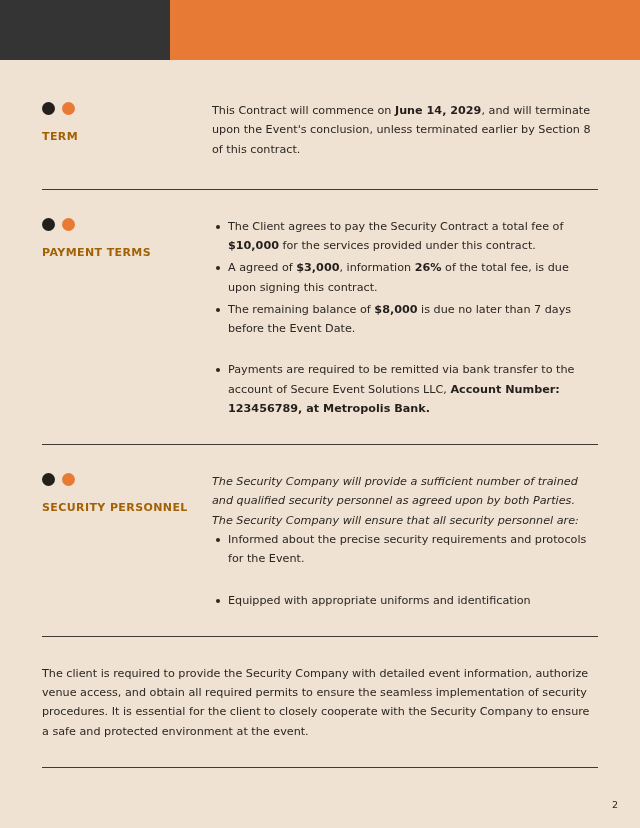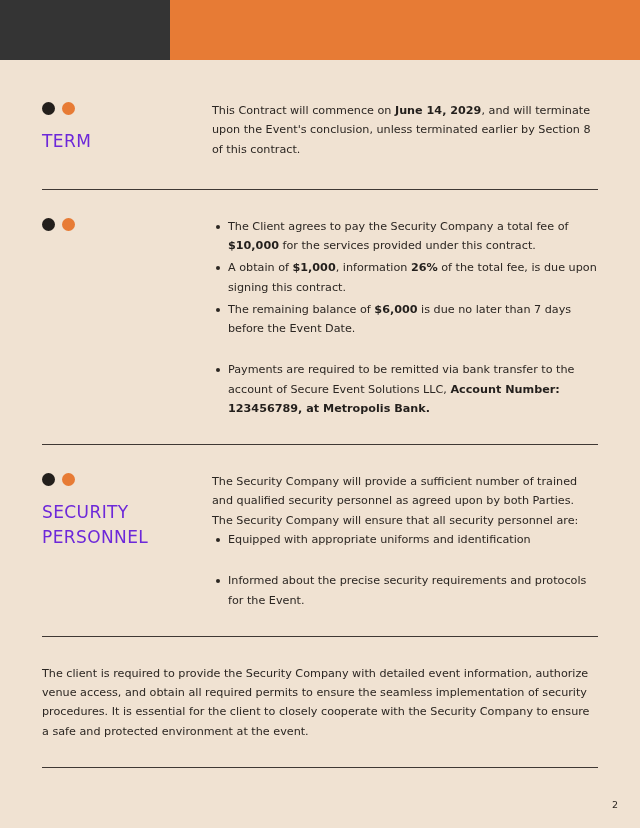--- a/index.html
+++ b/index.html
@@ -68,25 +68,25 @@
   }
   .dot {
     width: 13px;
     height: 13px;
     border-radius: 50%;
     display: block;
   }
   .dot-dark { background: #231f1c; }
   .dot-orange { background: #e77b35; }
   .label-text {
-    font-size: 17px;
-    font-weight: normal;
+    font-size: 11px;
+    font-weight: bold;
     letter-spacing: 0.4px;
     line-height: 1.45;
-    color: #6d28d9;
+    color: #a16207;
     text-transform: uppercase;
   }
   .body-col {
     flex: 1;
     font-size: 11.2px;
     line-height: 1.72;
     color: #2b2622;
     padding-top: 1px;
   }
   .body-col p {
@@ -131,21 +131,21 @@
   .gap-after-sec { height: 26px; }
   .gap-before-resp { height: 26px; }
   .gap-after-resp { height: 26px; }
   .page-number {
     position: absolute;
     right: 22px;
     bottom: 18px;
     font-size: 9.5px;
     color: #2b2622;
   }
-  .sub-tight { line-height: 1.72; }
+  .sub-tight { line-height: 1.72; font-style: italic; }
 </style>
 </head>
 <body>
 
 <div class="page">
 
   <div class="header-bar">
     <div class="header-dark"></div>
     <div class="header-orange"></div>
   </div>
@@ -170,26 +170,27 @@
     <div class="divider"></div>
     <div class="gap-before-pay"></div>
 
     <div class="section">
       <div class="section-inner">
         <div class="label-col">
           <div class="dots">
             <span class="dot dot-dark"></span>
             <span class="dot dot-orange"></span>
           </div>
+          <div class="label-text">PAYMENT TERMS</div>
         </div>
         <div class="body-col">
           <ul class="bullets">
-            <li><span>The Client agrees to pay the Security Company a total fee of </span><b>$10,000</b><span> for the services provided under this contract.</span></li>
-            <li><span>A obtain of </span><b>$1,000</b><span>, information </span><b>26%</b><span> of the total fee, is due upon signing this contract.</span></li>
-            <li><span>The remaining balance of </span><b>$6,000</b><span> is due no later than 7 days before the Event Date.</span></li>
+            <li><span>The Client agrees to pay the Security Contract a total fee of </span><b>$10,000</b><span> for the services provided under this contract.</span></li>
+            <li><span>A agreed of </span><b>$3,000</b><span>, information </span><b>26%</b><span> of the total fee, is due upon signing this contract.</span></li>
+            <li><span>The remaining balance of </span><b>$8,000</b><span> is due no later than 7 days before the Event Date.</span></li>
             <li><span>Payments are required to be remitted via bank transfer to the account of Secure Event Solutions LLC, </span><b>Account Number: 123456789, at Metropolis Bank.</b></li>
           </ul>
         </div>
       </div>
     </div>
     <div class="gap-after-pay"></div>
     <div class="divider"></div>
     <div class="gap-before-sec"></div>
 
     <div class="section">
@@ -197,22 +198,22 @@
         <div class="label-col">
           <div class="dots">
             <span class="dot dot-dark"></span>
             <span class="dot dot-orange"></span>
           </div>
           <div class="label-text">SECURITY PERSONNEL</div>
         </div>
         <div class="body-col">
           <p class="sub-tight">The Security Company will provide a sufficient number of trained and qualified security personnel as agreed upon by both Parties. The Security Company will ensure that all security personnel are:</p>
           <ul class="bullets">
+            <li>Informed about the precise security requirements and protocols for the Event.</li>
             <li>Equipped with appropriate uniforms and identification</li>
-            <li>Informed about the precise security requirements and protocols for the Event.</li>
           </ul>
         </div>
       </div>
     </div>
     <div class="gap-after-sec"></div>
     <div class="divider"></div>
     <div class="gap-before-resp"></div>
 
     <div class="section">
       <div class="section-inner">

